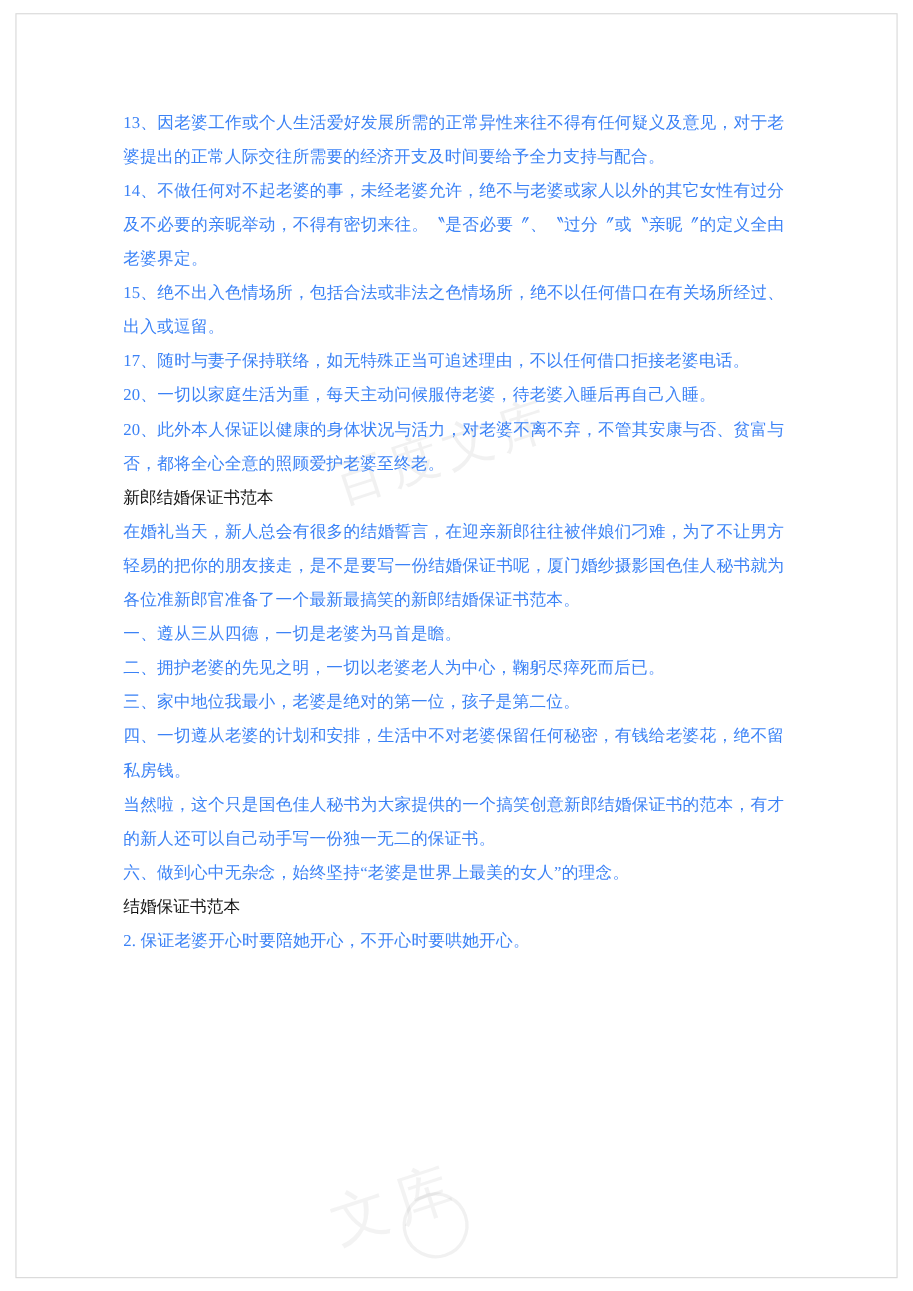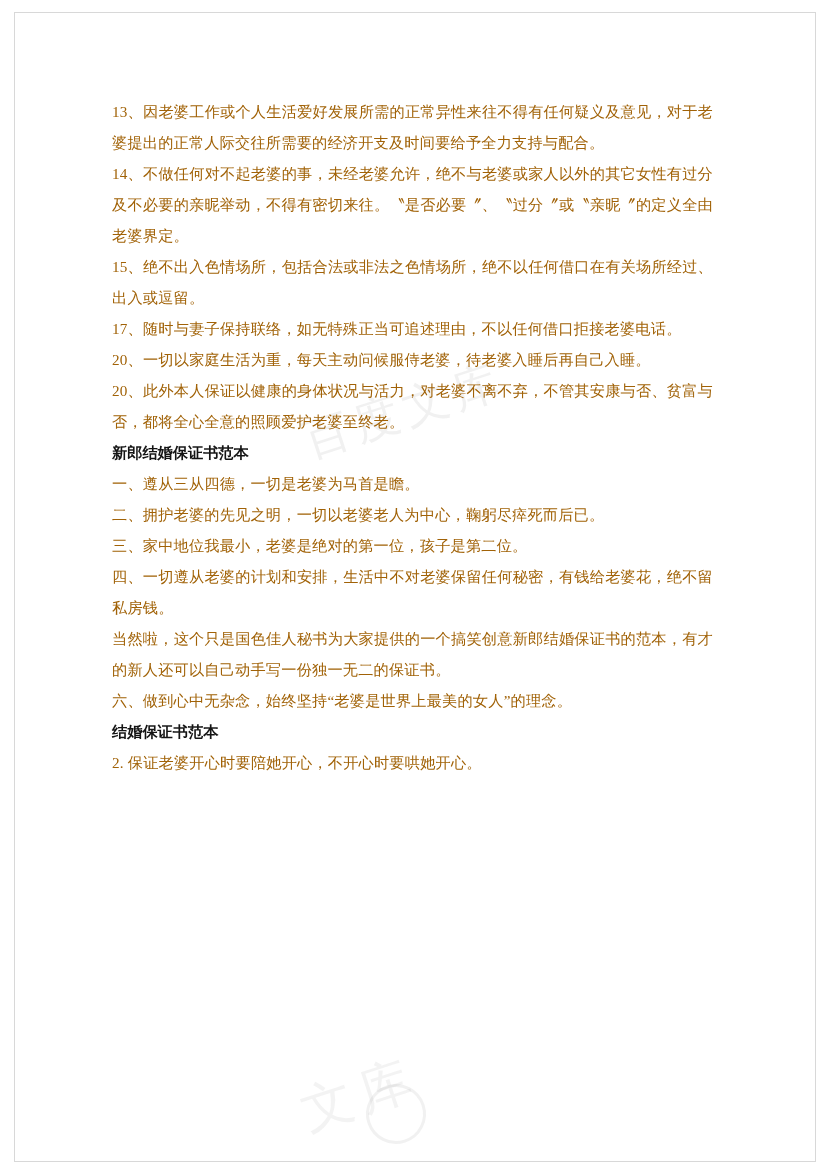--- a/index.html
+++ b/index.html
@@ -30,31 +30,31 @@
   }
   .content {
     position: absolute;
     left: 112px;
     top: 96px;
     width: 606px;
   }
   .para {
     font-size: 15.2px;
     line-height: 31px;
-    color: #a16207;
+    color: #3b82f6;
     margin: 0 5px 0 0;
     text-align: justify;
     letter-spacing: 0.2px;
   }
   .heading {
     font-size: 15.2px;
     line-height: 31px;
     color: #141414;
     margin: 0;
-    font-weight: 700;
+    font-weight: 400;
   }
 
   
   .watermark {
     position: absolute;
     left: 300px;
     top: 380px;
     font-size: 46px;
     color: rgba(120,120,120,0.10);
     font-family: "Liberation Serif", serif;
@@ -98,20 +98,21 @@
   <div class="wm-round"></div>
 
   <div class="content">
     <p class="para">13、因老婆工作或个人生活爱好发展所需的正常异性来往不得有任何疑义及意见，对于老婆提出的正常人际交往所需要的经济开支及时间要给予全力支持与配合。</p>
     <p class="para">14、不做任何对不起老婆的事，未经老婆允许，绝不与老婆或家人以外的其它女性有过分及不必要的亲昵举动，不得有密切来往。〝是否必要〞、〝过分〞或〝亲昵〞的定义全由老婆界定。</p>
     <p class="para">15、绝不出入色情场所，包括合法或非法之色情场所，绝不以任何借口在有关场所经过、出入或逗留。</p>
     <p class="para">17、随时与妻子保持联络，如无特殊正当可追述理由，不以任何借口拒接老婆电话。</p>
     <p class="para">20、一切以家庭生活为重，每天主动问候服侍老婆，待老婆入睡后再自己入睡。</p>
     <p class="para">20、此外本人保证以健康的身体状况与活力，对老婆不离不弃，不管其安康与否、贫富与否，都将全心全意的照顾爱护老婆至终老。</p>
     <p class="heading">新郎结婚保证书范本</p>
+    <p class="para">在婚礼当天，新人总会有很多的结婚誓言，在迎亲新郎往往被伴娘们刁难，为了不让男方轻易的把你的朋友接走，是不是要写一份结婚保证书呢，厦门婚纱摄影国色佳人秘书就为各位准新郎官准备了一个最新最搞笑的新郎结婚保证书范本。</p>
     <p class="para">一、遵从三从四德，一切是老婆为马首是瞻。</p>
     <p class="para">二、拥护老婆的先见之明，一切以老婆老人为中心，鞠躬尽瘁死而后已。</p>
     <p class="para">三、家中地位我最小，老婆是绝对的第一位，孩子是第二位。</p>
     <p class="para">四、一切遵从老婆的计划和安排，生活中不对老婆保留任何秘密，有钱给老婆花，绝不留私房钱。</p>
     <p class="para">当然啦，这个只是国色佳人秘书为大家提供的一个搞笑创意新郎结婚保证书的范本，有才的新人还可以自己动手写一份独一无二的保证书。</p>
     <p class="para">六、做到心中无杂念，始终坚持“老婆是世界上最美的女人”的理念。</p>
     <p class="heading">结婚保证书范本</p>
     <p class="para">2. 保证老婆开心时要陪她开心，不开心时要哄她开心。</p>
   </div>
 </div>

